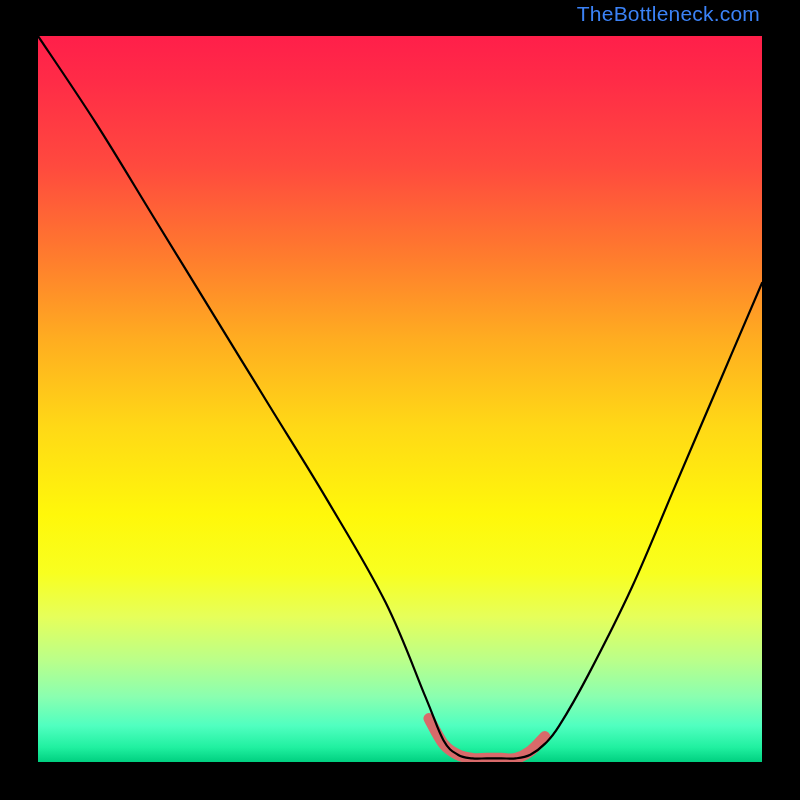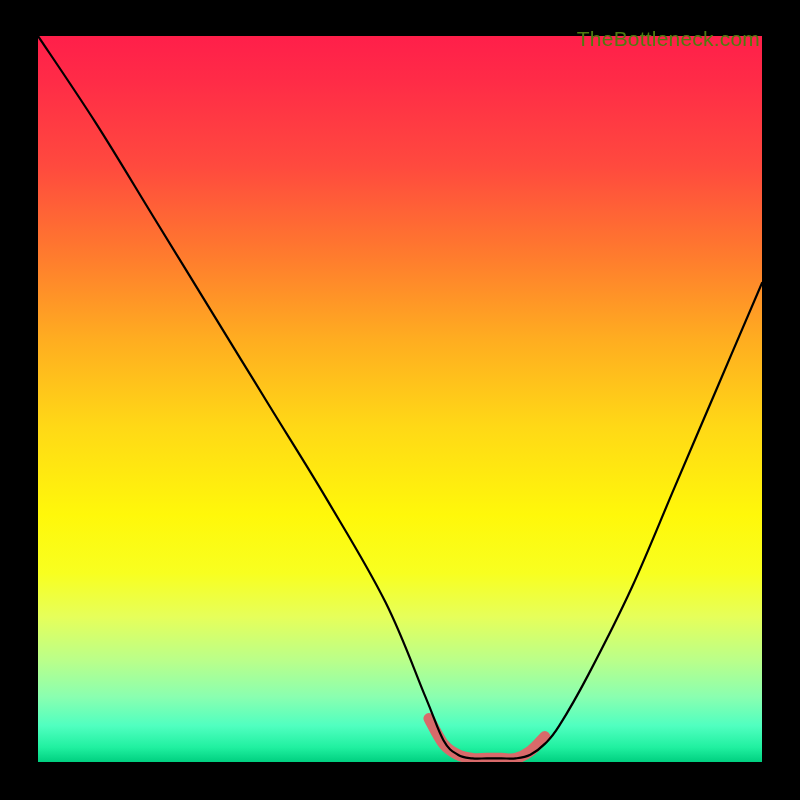--- a/index.html
+++ b/index.html
@@ -34,23 +34,23 @@
       #f8ff20 74%,
       #e6ff5a 80%,
       #baff8a 86%,
       #8affb0 91%,
       #50ffc0 95%,
       #20f0a0 98%,
       #00d080 100%);
   }
   .watermark {
     position: absolute;
-    top: 27px;
+    top: 2px;
     right: 40px;
-    color: #4d7c0f;
+    color: #3b82f6;
     font-size: 21px;
     font-weight: 500;
     letter-spacing: 0.2px;
   }
   svg.curve {
     position: absolute;
     left: 0;
     top: 0;
     width: 724px;
     height: 726px;

